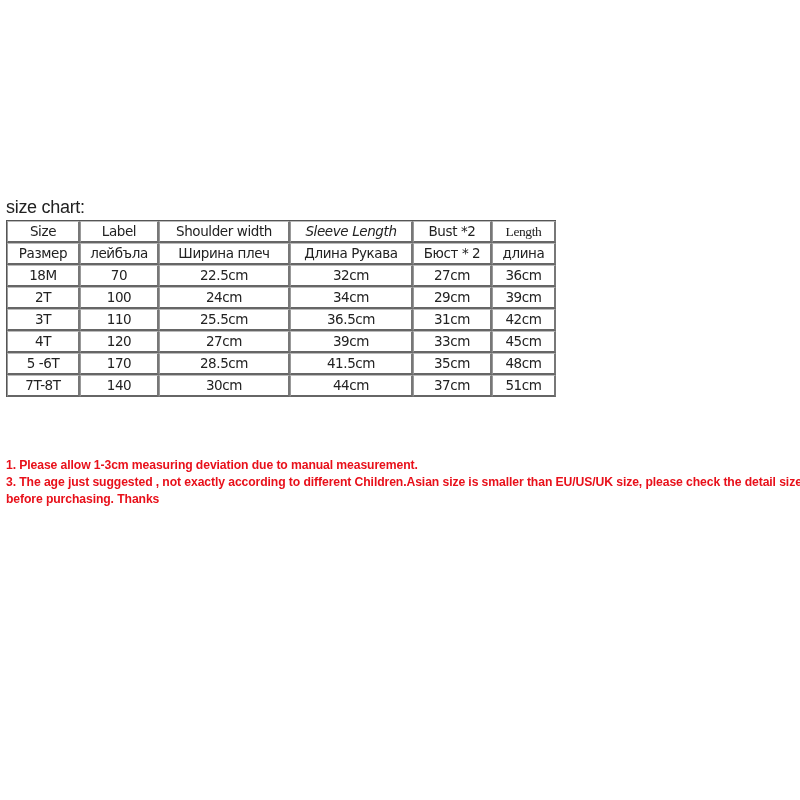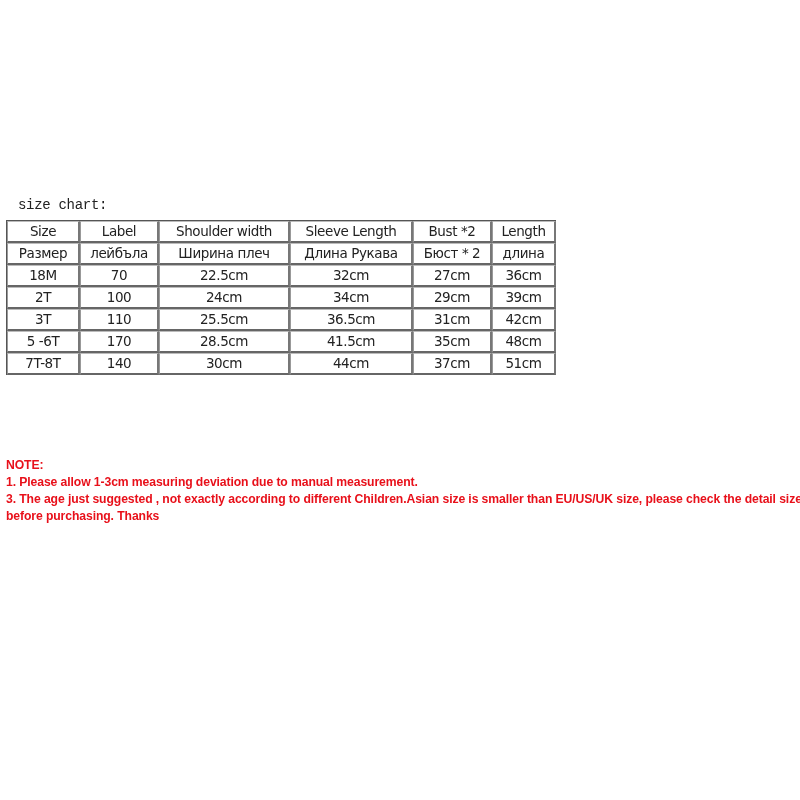--- a/index.html
+++ b/index.html
@@ -1,37 +1,36 @@
 <!DOCTYPE html>
 <html><head>
 <meta charset="utf-8">
 <style>
   html, body { margin: 0; padding: 0; background: #ffffff; }
   body { width: 800px; height: 800px; position: relative; overflow: hidden; }
   .title {
     position: absolute; left: 6px; top: 197px;
-    font-family: Liberation Mono, monospace; font-size: 14px; color: #222;
+    font-family: Liberation Sans, sans-serif; font-size: 18px; color: #222;
     letter-spacing: -0.3px;
-    margin-left: 12px;
   }
   table.size-table {
     position: absolute; left: 6px; top: 220px;
     border-collapse: separate; border-spacing: 0;
     border-top: 1px solid #555; border-left: 1px solid #555;
     font-family: "DejaVu Sans", sans-serif; font-size: 13.5px; color: #222;
     letter-spacing: -0.4px;
   }
   table.size-table td {
     border-right: 2px solid #777; border-bottom: 2px solid #666;
     border-left: 1px solid #999; border-top: 1px solid #bbb;
     height: 19px; padding: 0; text-align: center; white-space: nowrap;
     line-height: 19px;
   }
   .c0 { width: 70px; margin-left: 32px; } .c1 { width: 76px; } .c2 { width: 128px; }
-  .c3 { width: 120px; } .c4 { width: 76px; margin-left: 16px; } .c5 { width: 61px; }
+  .c3 { width: 120px; font-style: italic; } .c4 { width: 76px; margin-left: 16px; } .c5 { width: 61px; font-family: Liberation Serif, serif; }
   .notes {
     position: absolute; left: 6px; top: 457px; width: 792px;
     font-family: "Liberation Sans", sans-serif; font-weight: bold;
     font-size: 12.2px; color: #e8101a; line-height: 17px;
     letter-spacing: -0.1px;
   }
   .notes div { white-space: nowrap; }
 </style>
 </head>
 <body>
@@ -74,36 +73,43 @@
     </tr>
     <tr>
       <td>3T</td>
       <td>110</td>
       <td>25.5cm</td>
       <td>36.5cm</td>
       <td>31cm</td>
       <td>42cm</td>
     </tr>
     <tr>
+      <td>4T</td>
+      <td>120</td>
+      <td>27cm</td>
+      <td>39cm</td>
+      <td>33cm</td>
+      <td>45cm</td>
+    </tr>
+    <tr>
       <td>5 -6T</td>
       <td>170</td>
       <td>28.5cm</td>
       <td>41.5cm</td>
       <td>35cm</td>
       <td>48cm</td>
     </tr>
     <tr>
       <td>7T-8T</td>
       <td>140</td>
       <td>30cm</td>
       <td>44cm</td>
       <td>37cm</td>
       <td>51cm</td>
     </tr>
   </tbody>
 </table>
 
 <div class="notes">
-  <div>NOTE:</div>
   <div>1. Please allow 1-3cm measuring deviation due to manual measurement.</div>
   <div>3. The age just suggested , not exactly according to different Children.Asian size is smaller than EU/US/UK size, please check the detail size information</div>
   <div>before purchasing. Thanks</div>
 </div>
 
 </body></html>

